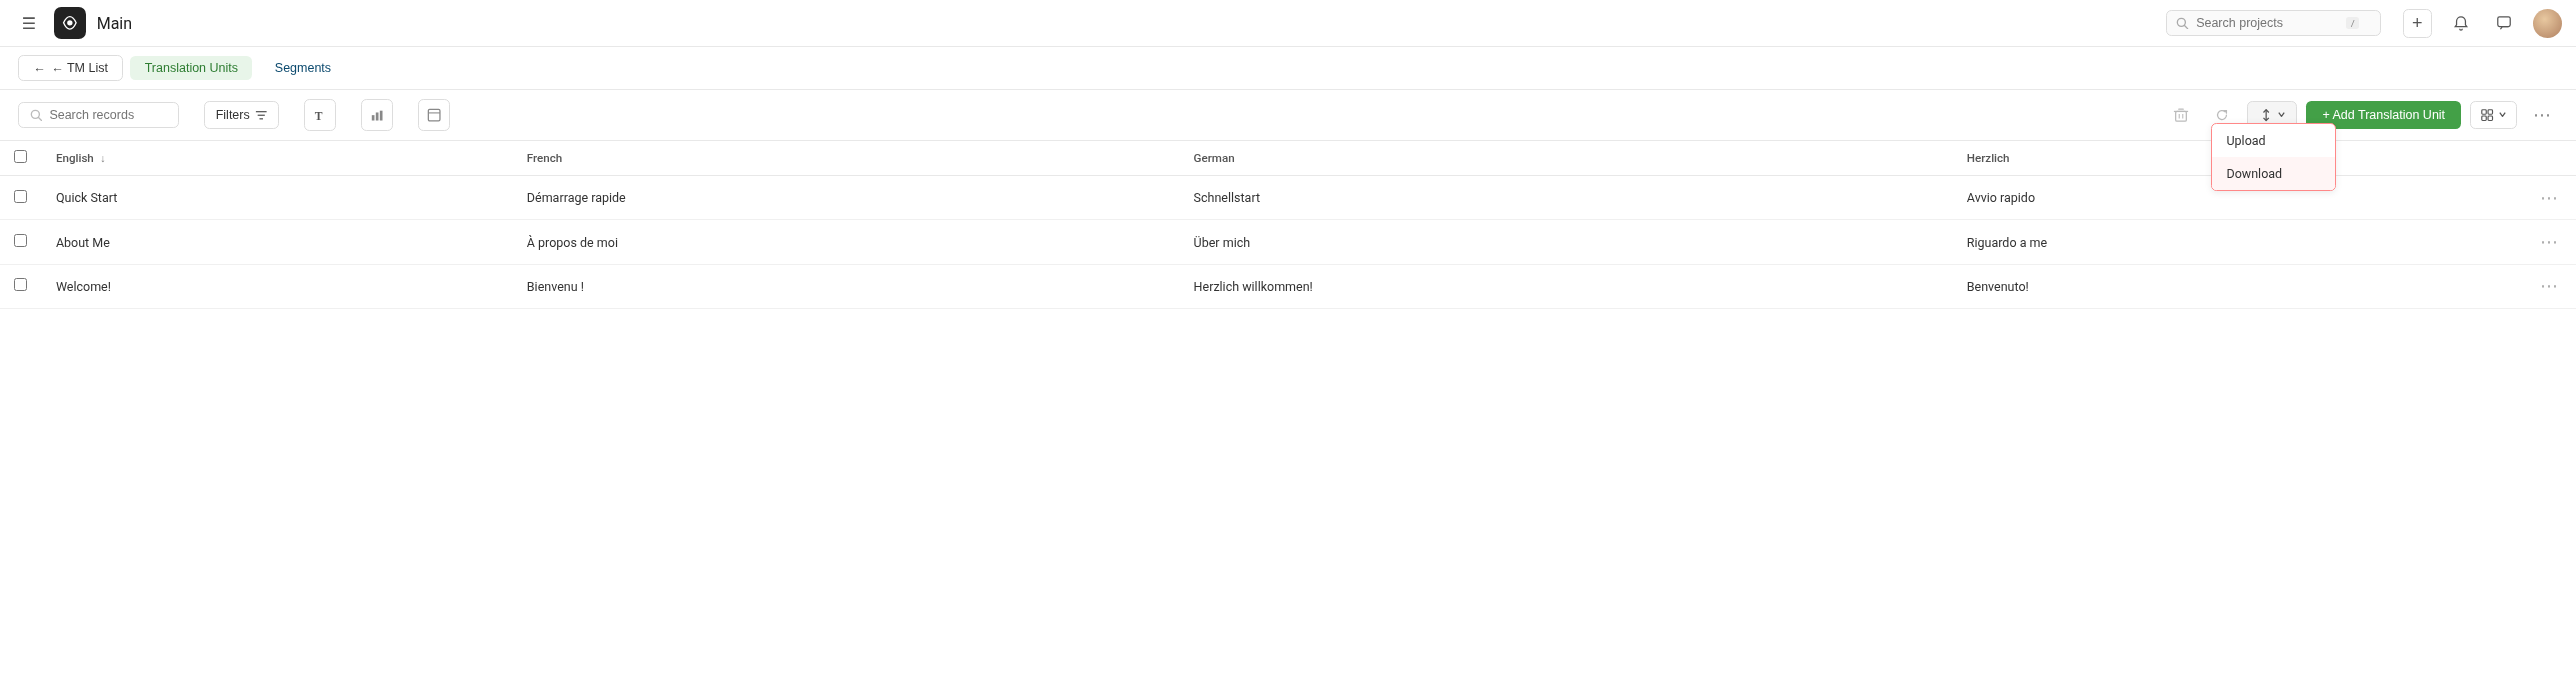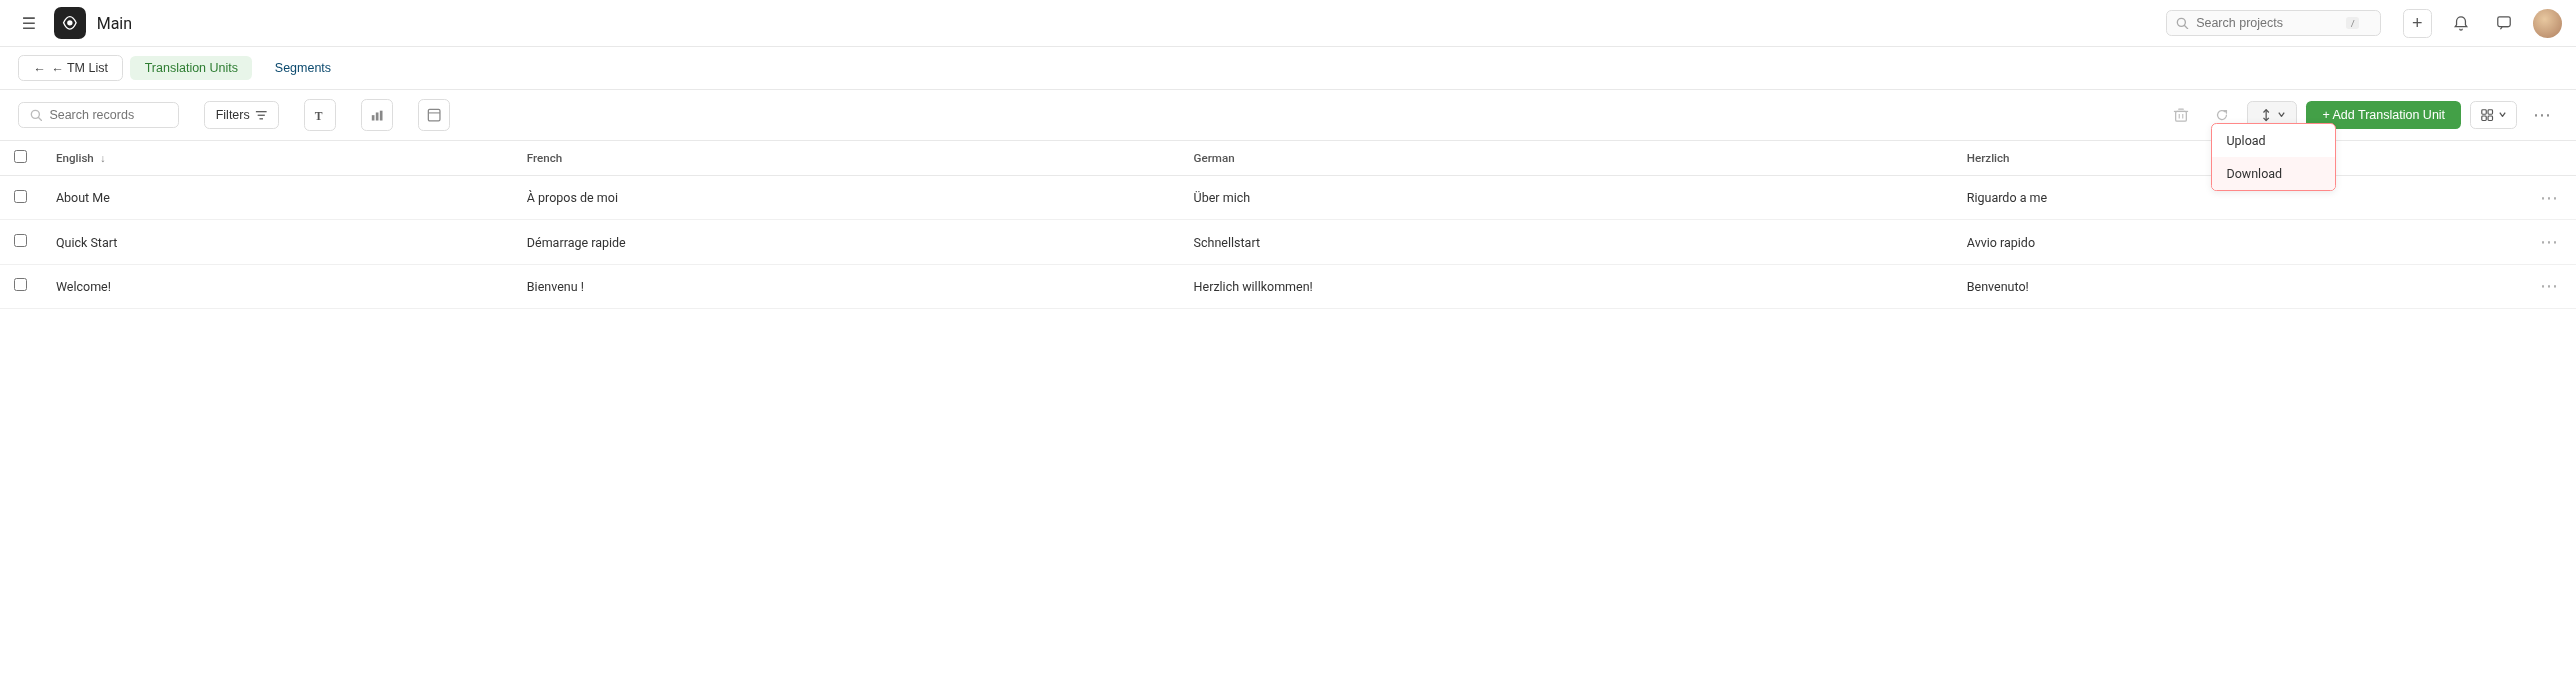--- a/index.html
+++ b/index.html
@@ -399,32 +399,32 @@
         </th>
         <th>French</th>
         <th>German</th>
         <th>Herzlich</th>
         <th class="col-actions"></th>
       </tr>
     </thead>
     <tbody>
       <tr>
         <td class="checkbox-cell"><input type="checkbox" style=""></td>
+        <td>Quick Start</td>
+        <td>Démarrage rapide</td>
+        <td>Schnellstart</td>
+        <td>Avvio rapido</td>
+        <td class="col-actions"><button class="row-more">⋯</button></td>
+      </tr>
+      <tr>
+        <td class="checkbox-cell"><input type="checkbox" style=""></td>
         <td>About Me</td>
         <td>À propos de moi</td>
         <td>Über mich</td>
         <td>Riguardo a me</td>
-        <td class="col-actions"><button class="row-more">⋯</button></td>
-      </tr>
-      <tr>
-        <td class="checkbox-cell"><input type="checkbox" style=""></td>
-        <td>Quick Start</td>
-        <td>Démarrage rapide</td>
-        <td>Schnellstart</td>
-        <td>Avvio rapido</td>
         <td class="col-actions"><button class="row-more">⋯</button></td>
       </tr>
       <tr>
         <td class="checkbox-cell"><input type="checkbox" style=""></td>
         <td>Welcome!</td>
         <td>Bienvenu !</td>
         <td>Herzlich willkommen!</td>
         <td>Benvenuto!</td>
         <td class="col-actions"><button class="row-more">⋯</button></td>
       </tr>

